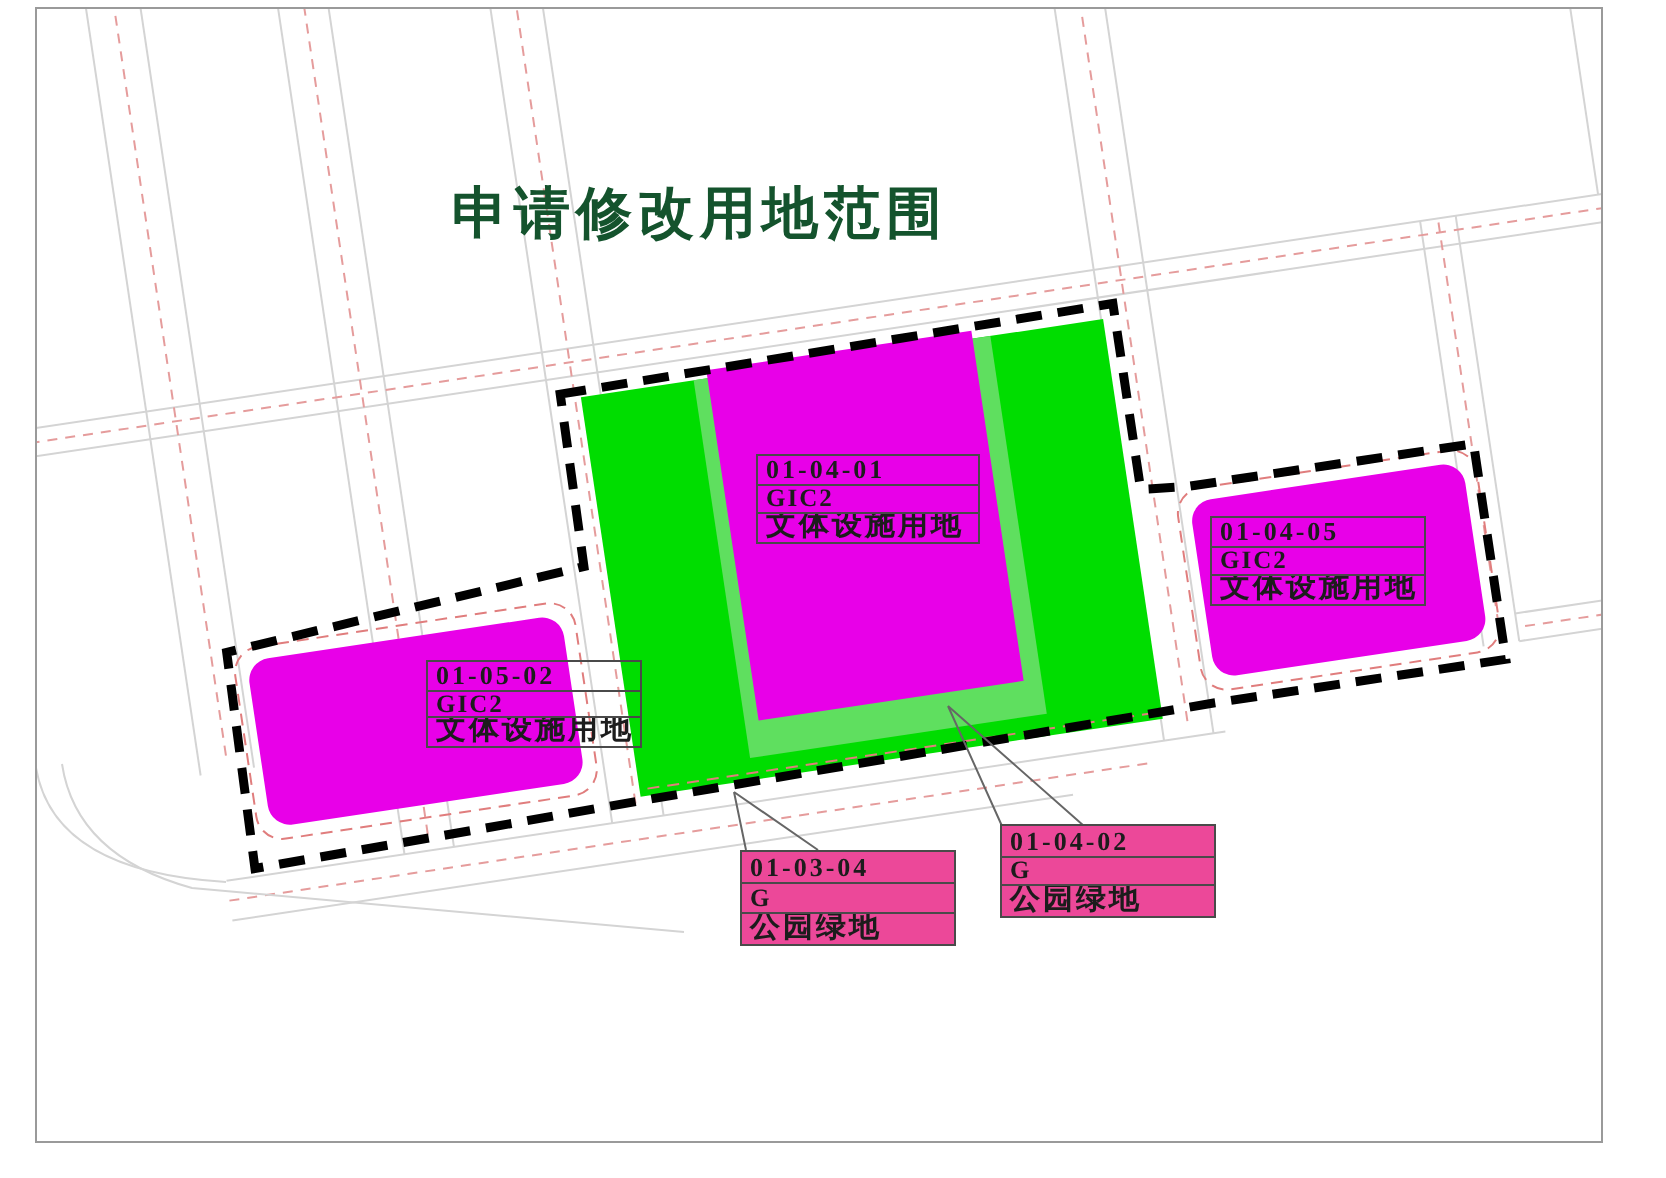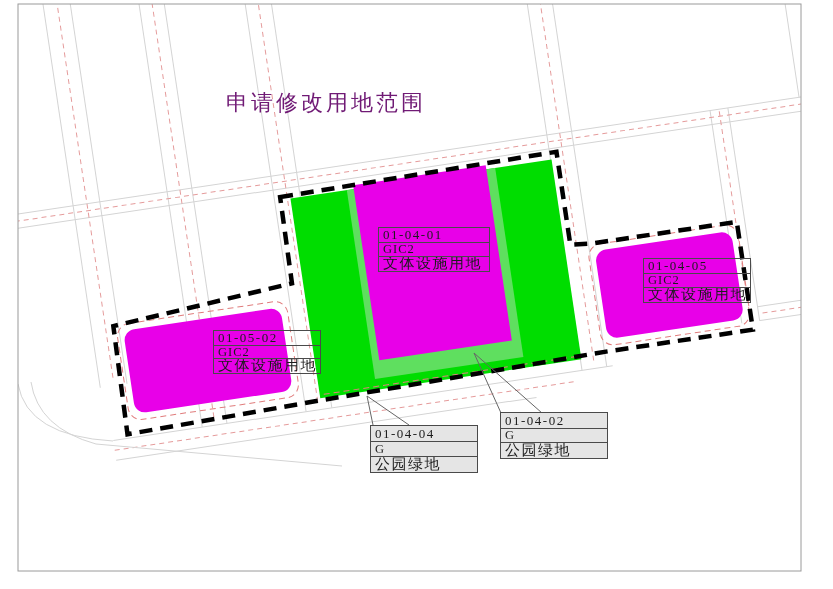--- a/index.html
+++ b/index.html
@@ -1,28 +1,28 @@
 <!DOCTYPE html>
 <html><head>
 <meta charset="utf-8">
 <style>
   html,body{margin:0;padding:0;background:#ffffff;}
   #stage{position:relative;width:833px;height:589px;background:#ffffff;overflow:hidden;
          font-family:"Liberation Serif","DejaVu Serif",serif;}
   #map-svg{position:absolute;left:0;top:0;}
   .page-title{position:absolute;left:226px;top:88px;font-family:"Liberation Sans","DejaVu Sans",sans-serif;
-              font-size:22px;font-weight:normal;color:#701a75;letter-spacing:3px;white-space:nowrap;}
-  .label-box{position:absolute;border:1px solid #4a4a4a;box-sizing:border-box;color:#1c1c1c;}
+              font-size:28px;font-weight:bold;color:#14532d;letter-spacing:3px;white-space:nowrap;}
+  .label-box{position:absolute;border:1px solid #4a4a4a;box-sizing:border-box;color:#1c1c1c;font-weight:bold;}
   .label-box .row{box-sizing:border-box;border-bottom:1px solid #4a4a4a;padding:0 0 0 4px;
                   overflow:hidden;white-space:nowrap;}
   .label-box .row:last-child{border-bottom:none;}
   .row.code{font-size:13px;letter-spacing:1.5px;}
   .row.cls{font-size:12.5px;letter-spacing:1px;}
   .row.use{font-size:15px;letter-spacing:1.5px;}
-  .on-white{background:#e5e5e5;}
+  .on-white{background:#ec4899;}
 </style>
 </head>
 <body>
 
 <div id="stage">
 
   <svg id="map-svg" width="833" height="589" viewBox="0 0 833 589">
     <defs>
       <clipPath id="frameclip">
           <rect x="18" y="4" width="783" height="567"></rect>
@@ -101,28 +101,28 @@
     <div class="row cls" style="height:14px;line-height:13px;">GIC2</div>
     <div class="row use" style="height:14px;line-height:13px;">文体设施用地</div>
   </div>
 
   <div class="label-box" style="left:165px;top:330px;width:108px;margin-left:48px;">
     <div class="row code" style="height:15px;line-height:14px;">01-05-02</div>
     <div class="row cls" style="height:13px;line-height:12px;">GIC2</div>
     <div class="row use" style="height:14px;line-height:13px;">文体设施用地</div>
   </div>
 
-  <div class="label-box" style="left:643px;top:258px;width:108px;">
+  <div class="label-box" style="left:605px;top:258px;width:108px;">
     <div class="row code" style="height:15px;line-height:14px;">01-04-05</div>
     <div class="row cls" style="height:14px;line-height:13px;">GIC2</div>
     <div class="row use" style="height:14px;line-height:13px;">文体设施用地</div>
   </div>
 
   <div class="label-box on-white" style="left:370px;top:425px;width:108px;">
-    <div class="row code" style="height:16px;line-height:15px;">01-04-04</div>
+    <div class="row code" style="height:16px;line-height:15px;">01-03-04</div>
     <div class="row cls" style="height:15px;line-height:14px;">G</div>
     <div class="row use" style="height:15px;line-height:14px;">公园绿地</div>
   </div>
 
   <div class="label-box on-white" style="left:500px;top:412px;width:108px;">
     <div class="row code" style="height:16px;line-height:15px;">01-04-02</div>
     <div class="row cls" style="height:14px;line-height:13px;">G</div>
     <div class="row use" style="height:15px;line-height:14px;">公园绿地</div>
   </div>
 

